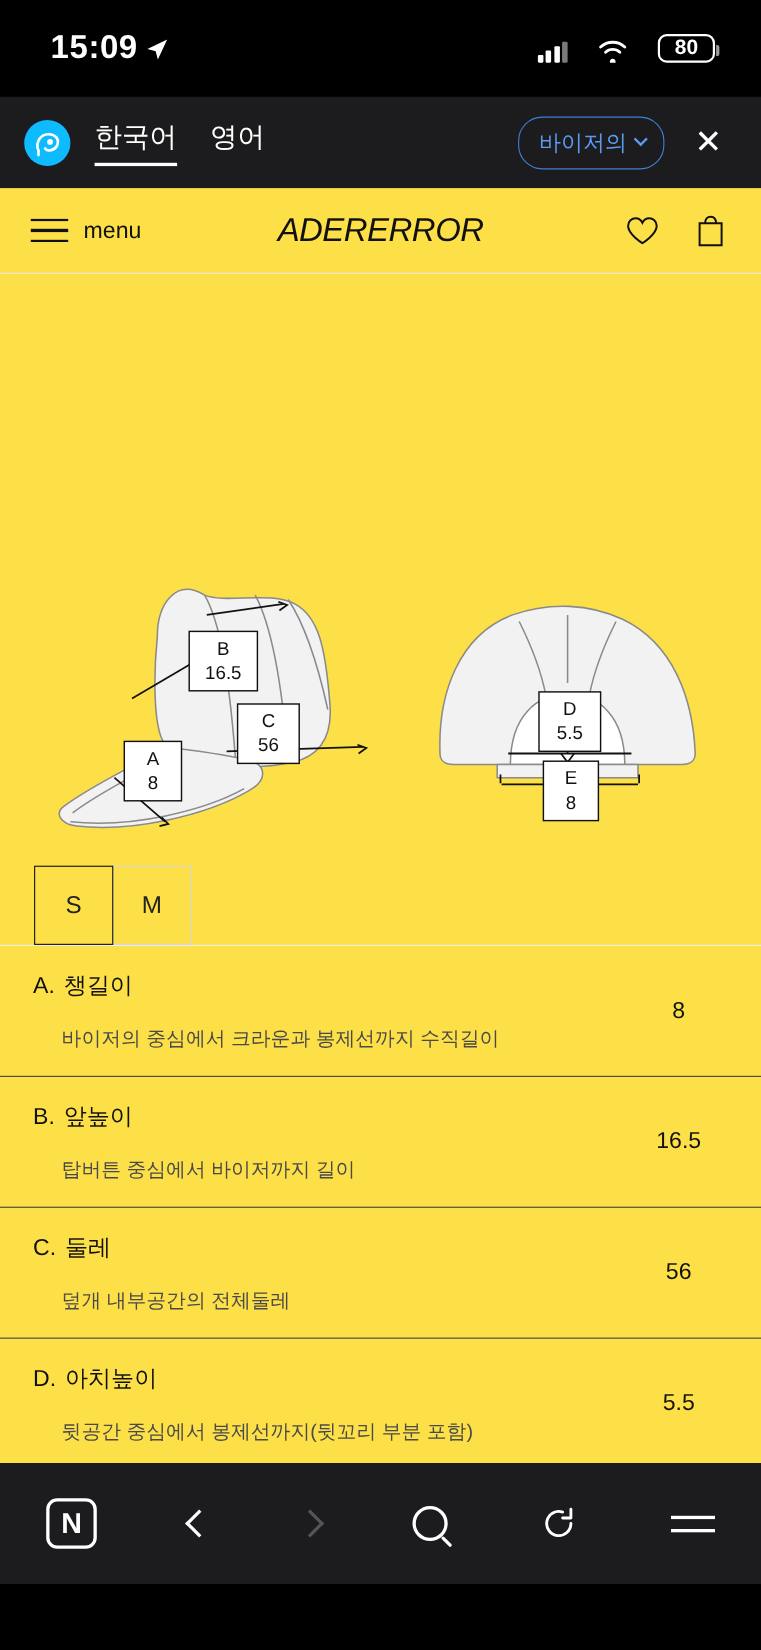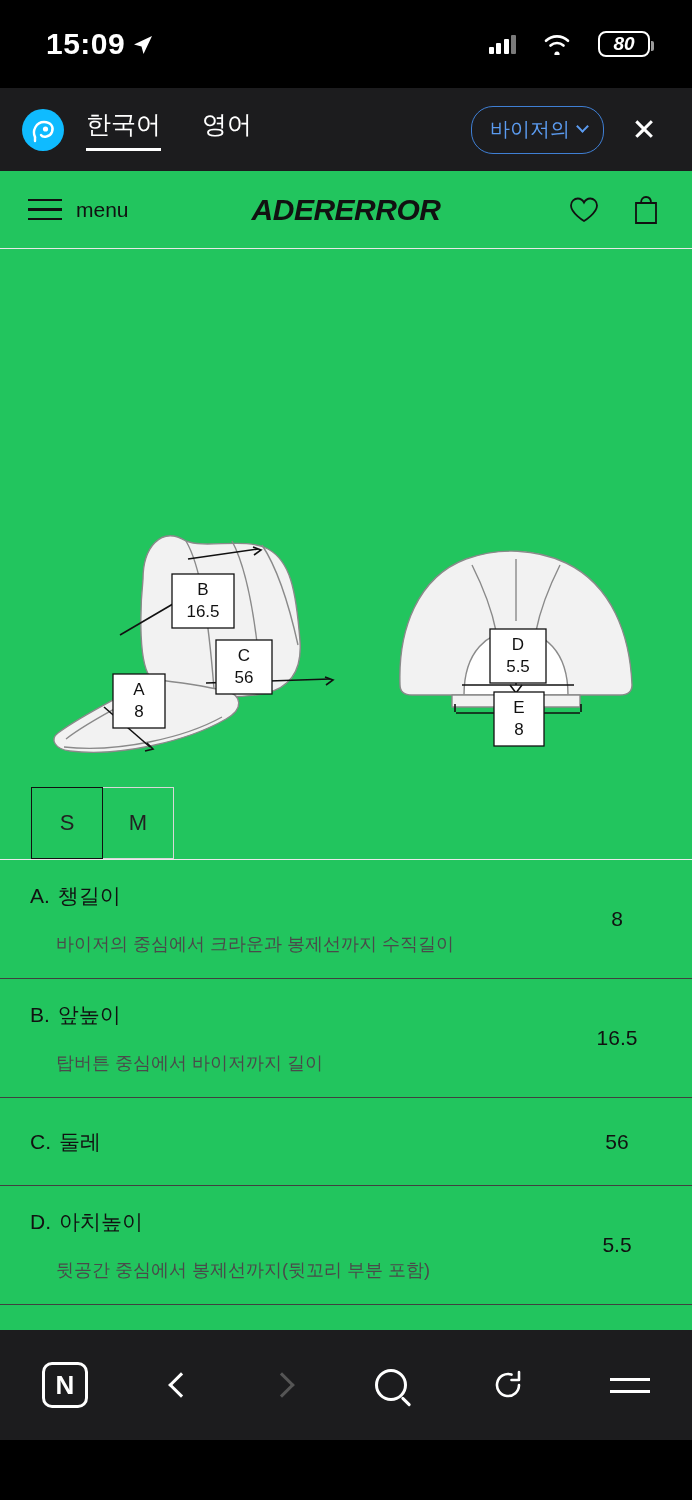--- a/index.html
+++ b/index.html
@@ -16,21 +16,21 @@
     background: #000;
     color: #fff;
     display: flex;
     align-items: center;
     justify-content: space-between;
     padding: 0 42px 0 46px;
   }
   .sb-left { display: flex; align-items: center; gap: 8px; }
   .sb-time { font-size: 30px; font-weight: bold; letter-spacing: 0.5px; }
   .loc-arrow { width: 20px; height: 20px; position: relative; top: 1px; }
-  .sb-right { display: flex; align-items: center; gap: 26px; font-style: italic; }
+  .sb-right { display: flex; align-items: flex-end; gap: 26px; }
   .sig { display: flex; align-items: flex-end; gap: 2.5px; height: 20px; }
   .sig i { width: 5px; background: #fff; display: block; border-radius: 1px; }
   .sig i:nth-child(1) { height: 7px; }
   .sig i:nth-child(2) { height: 11px; }
   .sig i:nth-child(3) { height: 15px; }
   .sig i:nth-child(4) { height: 19px; background: #7a7a7a; }
   .batt {
     width: 52px; height: 26px;
     border: 2.5px solid #fff;
     border-radius: 8px;
@@ -52,21 +52,21 @@
     padding: 0 34px 0 22px;
     gap: 0;
   }
   .papago-logo {
     width: 42px; height: 42px; border-radius: 50%;
     background: #0fbbff;
     display: flex; align-items: center; justify-content: center;
     flex: 0 0 auto;
   }
   .papago-logo svg { display: block; }
-  .lang-tabs { display: flex; align-items: center; margin-left: 22px; gap: 41px; }
+  .lang-tabs { display: flex; align-items: center; margin-left: 22px; gap: 30px; }
   .lang-tab {
     color: #fff; font-size: 25px; padding-bottom: 7px;
     border-bottom: 3px solid transparent;
   }
   .lang-tab.active { border-bottom-color: #fff; }
   .tb-spacer { flex: 1 1 auto; }
   .lang-change {
     border: 1.5px solid #3f7fd4;
     color: #5b9bf0;
     border-radius: 22px;
@@ -81,35 +81,35 @@
     border-bottom: 2px solid #5b9bf0;
     transform: rotate(45deg);
     position: relative; top: -3px;
   }
   .close-x {
     color: #fff; font-size: 30px; margin-left: 26px;
     width: 28px; text-align: center; line-height: 1;
   }
 
   
-  .page { background: #22c55e; height: 1159px; overflow: hidden; position: relative; }
+  .page { background: #fde047; height: 1159px; overflow: hidden; position: relative; }
 
   .site-header {
     height: 78px;
     display: flex; align-items: center;
     padding: 0 30px 0 28px;
     border-bottom: 1px solid #e8e8e8;
   }
   .hamb { width: 34px; display: flex; flex-direction: column; gap: 7px; }
   .hamb i { height: 2.5px; background: #111; display: block; }
   .menu-label { font-size: 21px; color: #111; margin-left: 14px; }
   .brand {
     position: absolute; left: 0; right: 0; top: 22px;
     text-align: center;
-    font-size: 30px; font-weight: bold; font-style: italic;
+    font-size: 30px; font-weight: normal; font-style: italic;
     letter-spacing: -0.5px; color: #111;
     pointer-events: none;
   }
   .hdr-right { margin-left: auto; display: flex; align-items: center; gap: 30px; }
   .icon-btn { width: 32px; height: 32px; display: block; }
 
   
   .diagram-area { height: 520px; position: relative; }
   .diagram-area svg { display: block; }
 
@@ -342,20 +342,21 @@
         <div class="desc">탑버튼 중심에서 바이저까지 길이</div>
       </div>
       <div class="val">16.5</div>
     </div>
 
     <div class="mrow">
       <div class="labels">
         <div class="ttl">
           <span class="ltr">C.</span><span>둘레</span>
         </div>
+        <div class="desc">덮개 내부공간의 전체둘레</div>
       </div>
       <div class="val">56</div>
     </div>
 
     <div class="mrow">
       <div class="labels">
         <div class="ttl">
           <span class="ltr">D.</span><span>아치높이</span>
         </div>
         <div class="desc">뒷공간 중심에서 봉제선까지(뒷꼬리 부분 포함)</div>

